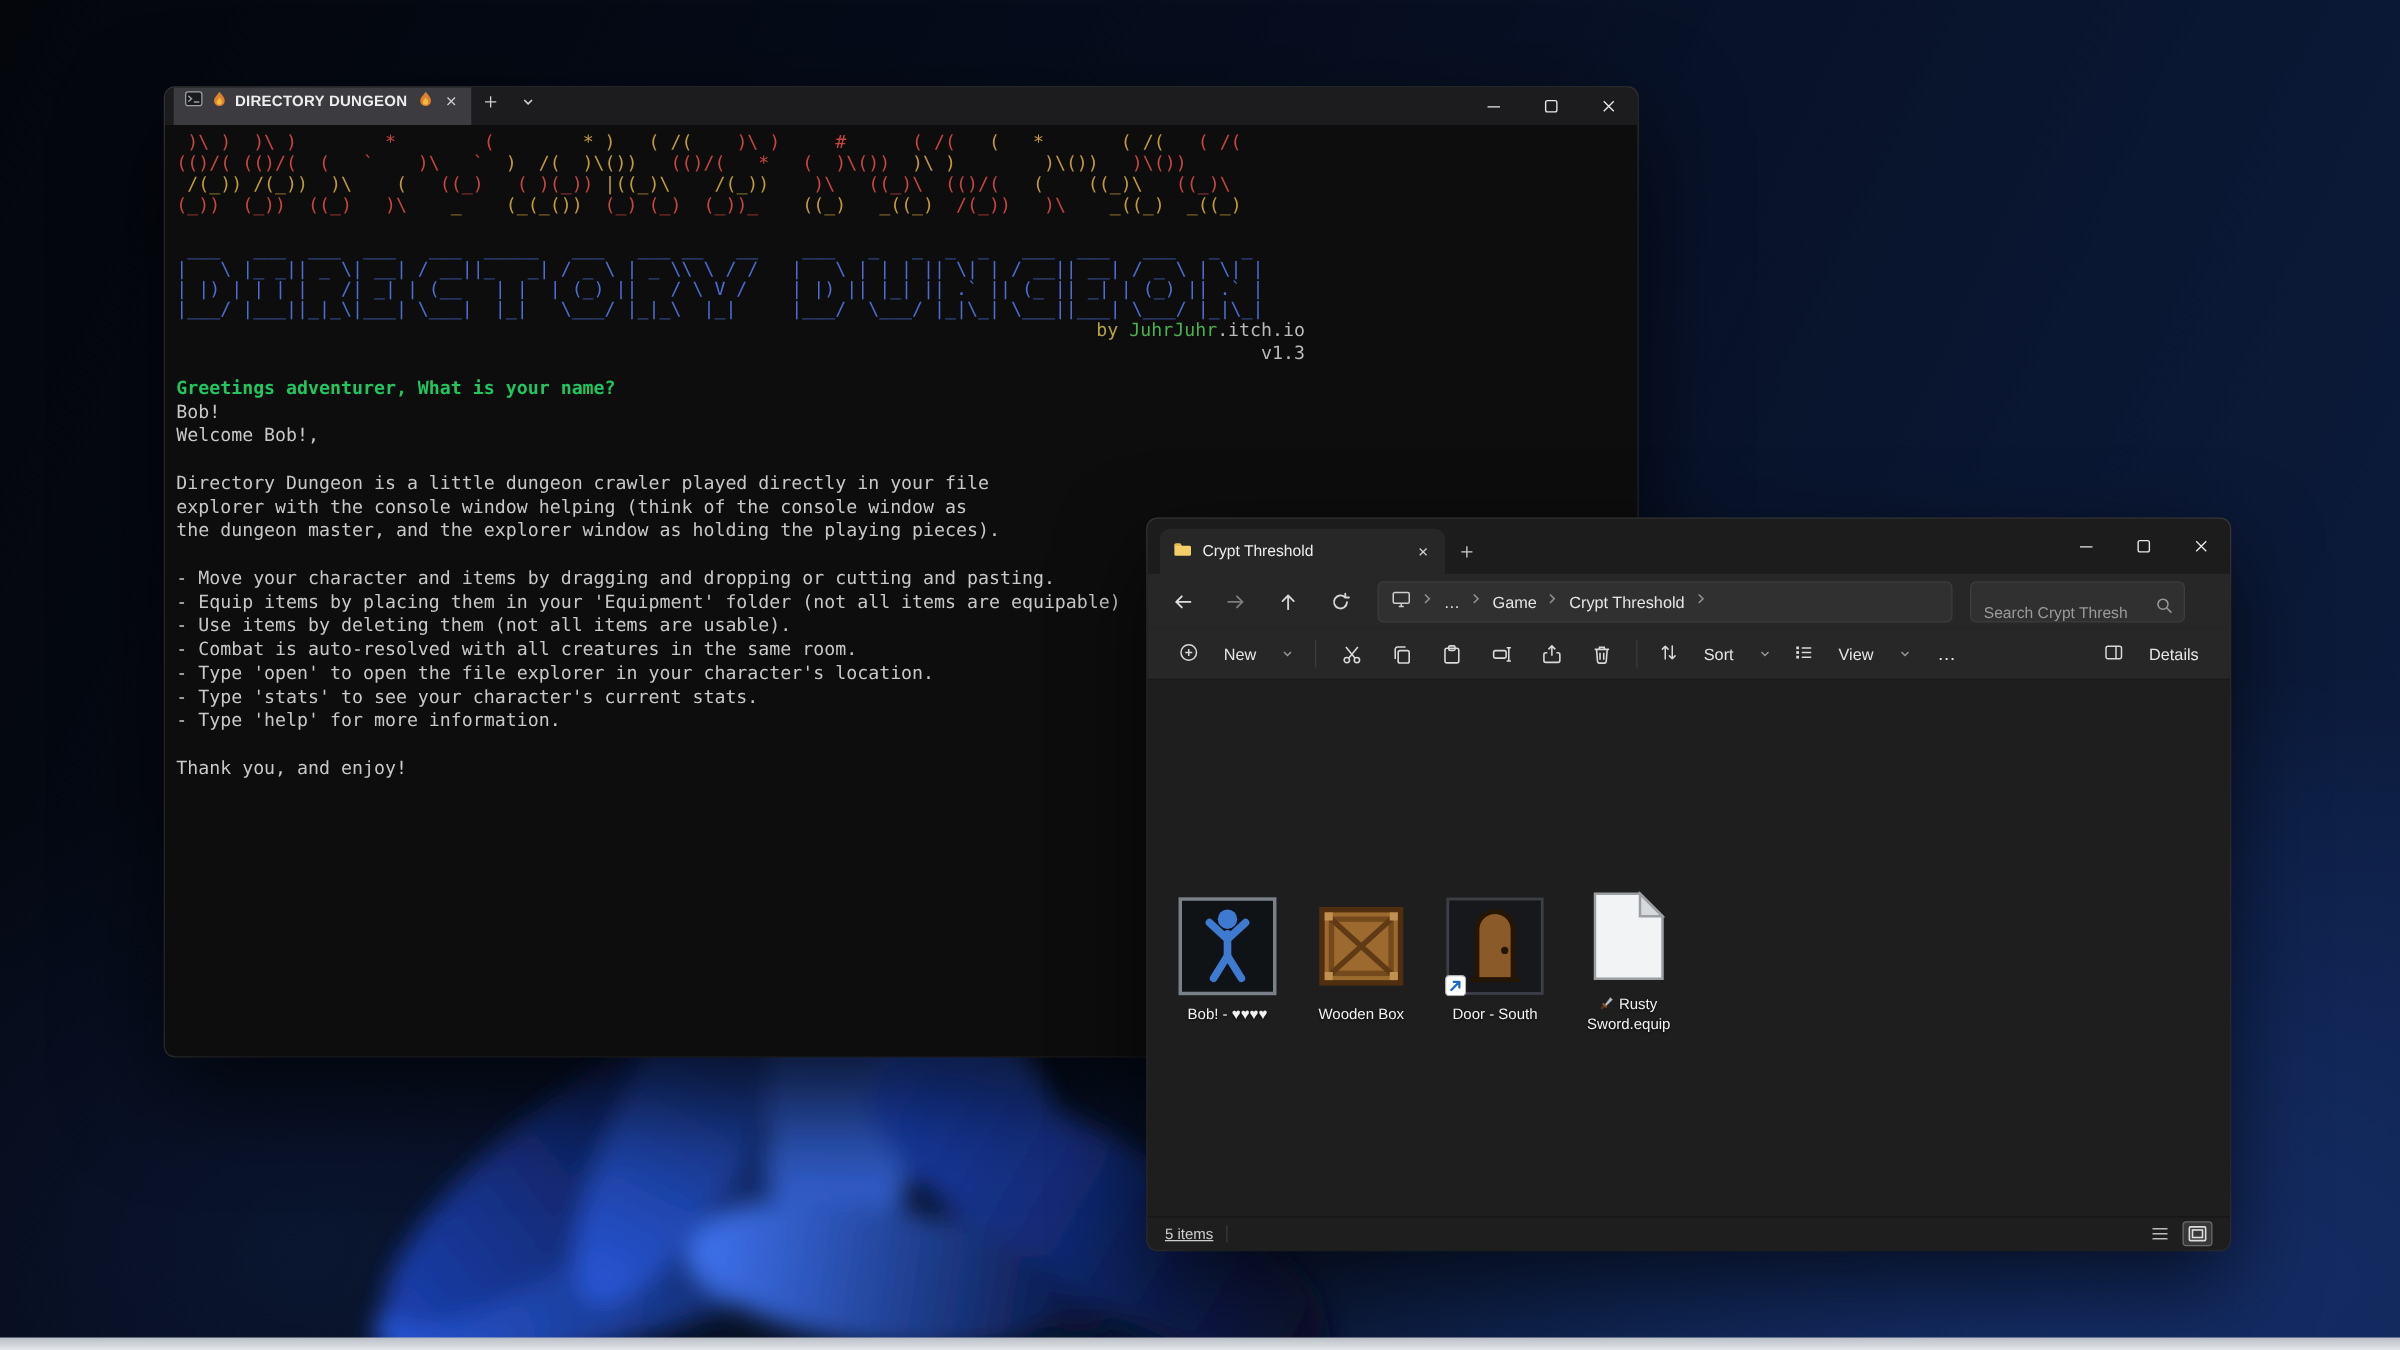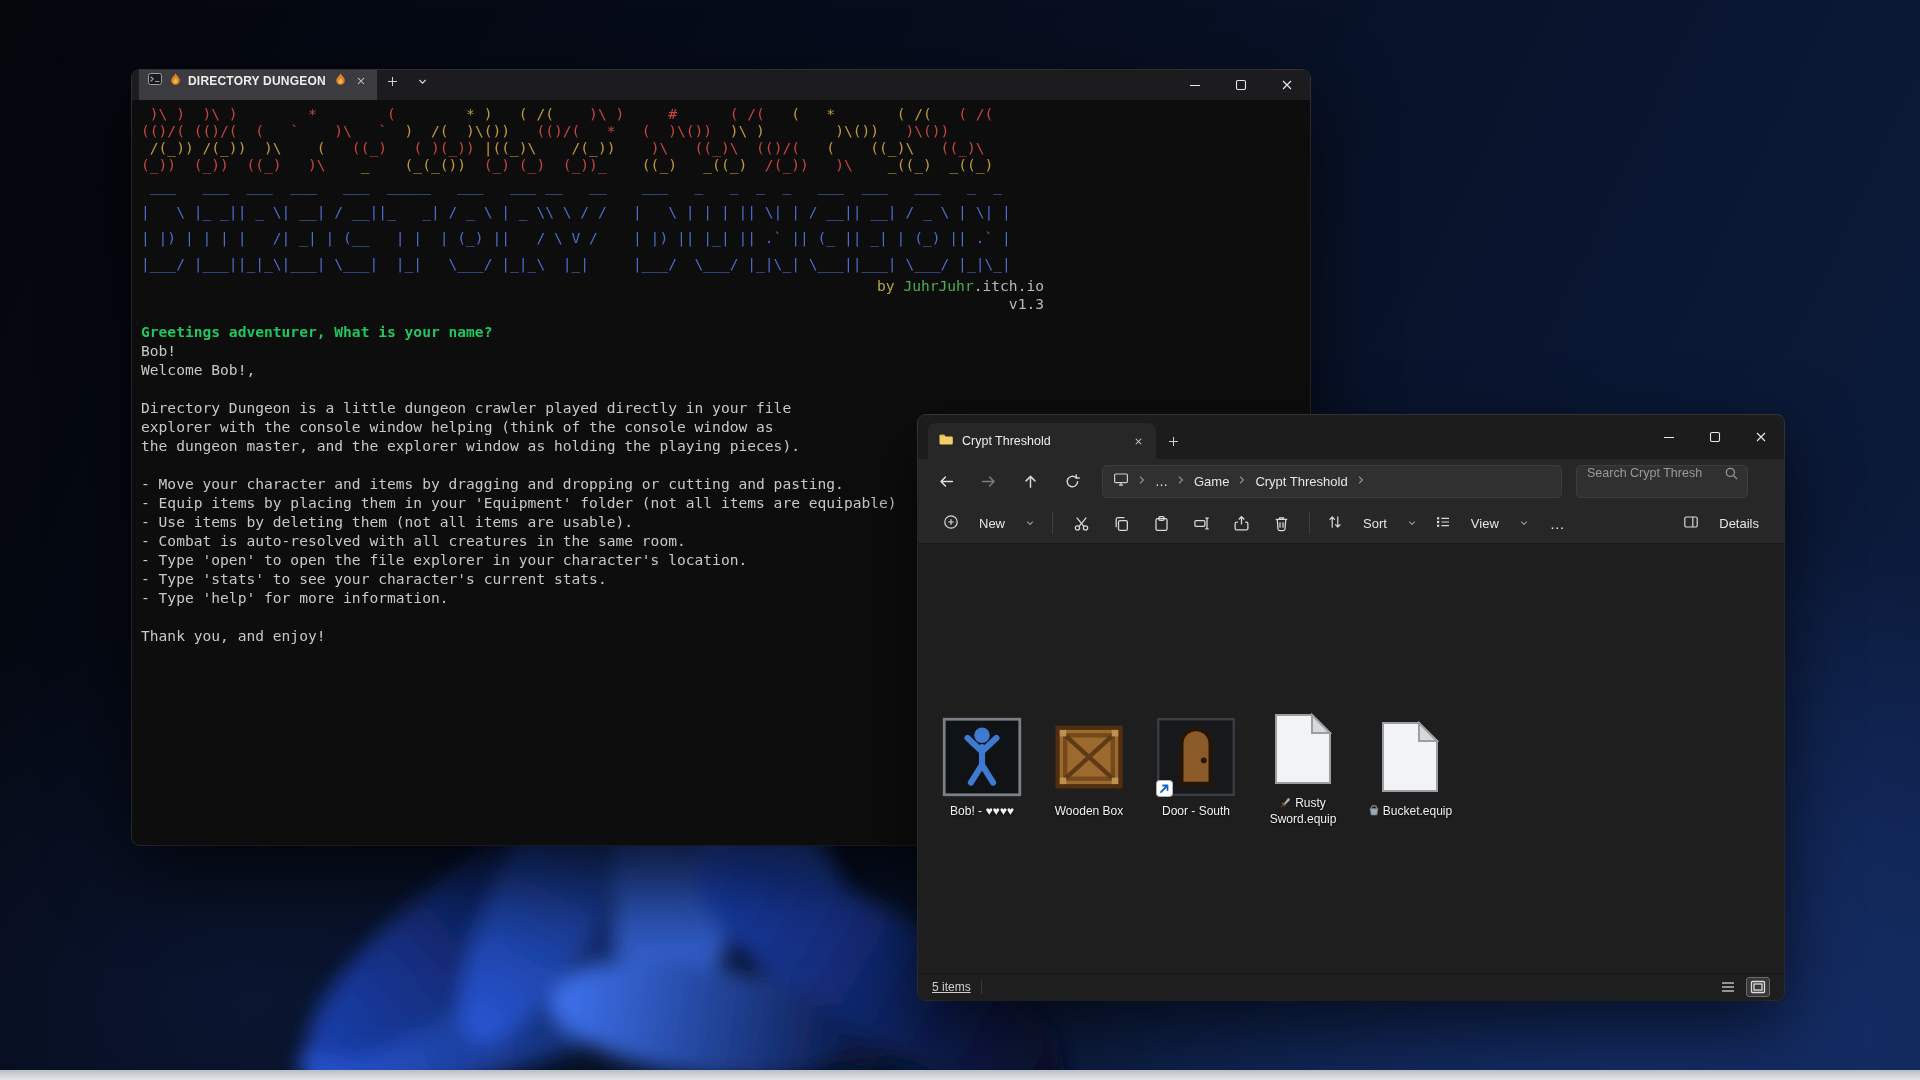--- a/index.html
+++ b/index.html
@@ -31,21 +31,21 @@
   .t-tab-title{flex:1;font-size:12px;font-weight:bold;color:#ededed;white-space:nowrap;overflow:hidden;letter-spacing:.2px;}
   .t-tab-close{background:none;border:0;padding:2px;display:flex;}
   .t-strip-btn{background:none;border:0;width:30px;height:38px;display:flex;align-items:center;justify-content:center;color:#cfcfcf;}
   .t-body{
     padding:5px 0 0 9px;
     font-family:"DejaVu Sans Mono",monospace;
     font-size:14.6px;line-height:19px;color:#c8c8c8;
   }
   .art{white-space:pre;line-height:17px;font-size:14.6px;}
   .fl-r{color:#c64540;} .fl-y{color:#c29a38;}
-  .ascii-title{color:#4c6ccf;white-space:pre;line-height:26px;font-size:14.6px;}
+  .ascii-title{color:#4c6ccf;white-space:pre;line-height:16px;font-size:14.6px;margin-top:19px;}
   .credit{width:903px;text-align:right;line-height:18px;}
   .c-by{color:#b5a642;} .c-author{color:#4caf50;} .c-site{color:#b9b9b9;} .c-ver{color:#b9b9b9;}
   #terminal-lines{margin-top:9px;}
   .tl{white-space:pre;min-height:19px;}
   .tl-b{color:#22c55e;font-weight:bold;}
 
   
   .explorer{
     position:absolute;left:918px;top:415px;width:866px;height:585px;
     background:#1e1e1e;border-radius:8px;overflow:hidden;
@@ -62,21 +62,21 @@
   .e-newtab{background:none;border:0;width:34px;height:36px;display:flex;align-items:center;justify-content:center;color:#cfcfcf;font-size:16px;}
   .e-nav{height:44px;background:#272727;display:flex;align-items:center;padding:0 8px;gap:2px;flex:0 0 auto;}
   .nav-btn{width:40px;height:34px;background:none;border:0;display:flex;align-items:center;justify-content:center;}
   .e-address{
     margin-left:8px;width:460px;height:33px;background:#303030;border:1px solid #3d3d3d;border-radius:5px;
     display:flex;align-items:center;gap:7px;padding:0 10px;box-sizing:border-box;
   }
   .crumb{font-size:13px;color:#e6e6e6;white-space:nowrap;}
   .e-search{
     margin-left:12px;width:172px;height:33px;background:#303030;border:1px solid #3d3d3d;border-radius:5px;
-    display:flex;align-items:flex-start;padding:0 8px 0 10px;box-sizing:border-box;
+    display:flex;align-items:flex-end;padding:0 8px 0 10px;box-sizing:border-box;
   }
   .e-search-text{flex:1;font-size:12.5px;color:#9a9a9a;white-space:nowrap;overflow:hidden;}
   .e-toolbar{height:40px;background:#272727;display:flex;align-items:center;padding:0 16px;border-bottom:1px solid #191919;flex:0 0 auto;}
   .tb-btn{background:none;border:0;display:flex;align-items:center;gap:20px;padding:0 9px;height:32px;border-radius:4px;}
   .tb-label{font-size:13px;color:#e6e6e6;white-space:nowrap;}
   .tb-icon-btn{background:none;border:0;width:40px;height:32px;display:flex;align-items:center;justify-content:center;border-radius:4px;}
   .tb-sep{width:1px;height:22px;background:#3e3e3e;margin:0 8px;display:inline-block;}
   .tb-more{font-size:15px;color:#e6e6e6;letter-spacing:1px;}
   .tb-details{margin-left:auto;}
   .e-content{flex:1;background:#1e1e1e;position:relative;display:flex;align-items:center;gap:7px;padding:16px 0 0 14px;}
@@ -463,34 +463,20 @@
       </div>
       <div class="tile-label">
         <span class="pfx"><svg width="12" height="12" viewBox="0 0 12 12">
               <path d="M3 9 L8.3 2 L10 3.7 L4.7 9 Z" fill="#b9c0c8" stroke="#7d858d" stroke-width="0.6"></path>
               <path d="M2.6 7.2 L4.8 9.4" stroke="#8a5a28" stroke-width="1.6" stroke-linecap="round"></path>
               <path d="M1.4 10.6 L2.8 9.2" stroke="#5f3a14" stroke-width="1.6" stroke-linecap="round"></path>
             </svg></span><span>Rusty Sword.equip</span>
       </div>
     </div>
 
-    <div class="tile">
-      <div class="tile-icon">
-        <svg width="58" height="72" viewBox="0 0 58 72">
-          <path d="M2 2 H38 L56 20 V70 H2 Z" fill="#f2f3f4" stroke="#9b9fa3" stroke-width="2"></path>
-          <path d="M38 2 V20 H56 Z" fill="#d7dadd" stroke="#9b9fa3" stroke-width="2"></path>
-        </svg>
-      </div>
-      <div class="tile-label">
-        <span class="pfx"><svg width="12" height="12" viewBox="0 0 12 12">
-              <path d="M2 4.6 H10 L8.8 11 H3.2 Z" fill="#9aa8b5" stroke="#6e7d8a" stroke-width="0.7"></path>
-              <path d="M3.2 4.4 A2.8 2.8 0 0 1 8.8 4.4" fill="none" stroke="#7d8a96" stroke-width="1.1"></path>
-            </svg></span><span>Bucket.equip</span>
-      </div>
-    </div>
   </div>
 
   <footer class="e-status">
     <span class="status-text">5 items</span>
     <span class="status-sep"></span>
     <div class="view-toggles">
       <button class="vt">
         <svg width="16" height="14" viewBox="0 0 16 14" stroke="#bbbbbb" stroke-width="1.3">
             <path d="M2 3 h12 M2 7 h12 M2 11 h12"></path>
           </svg>

